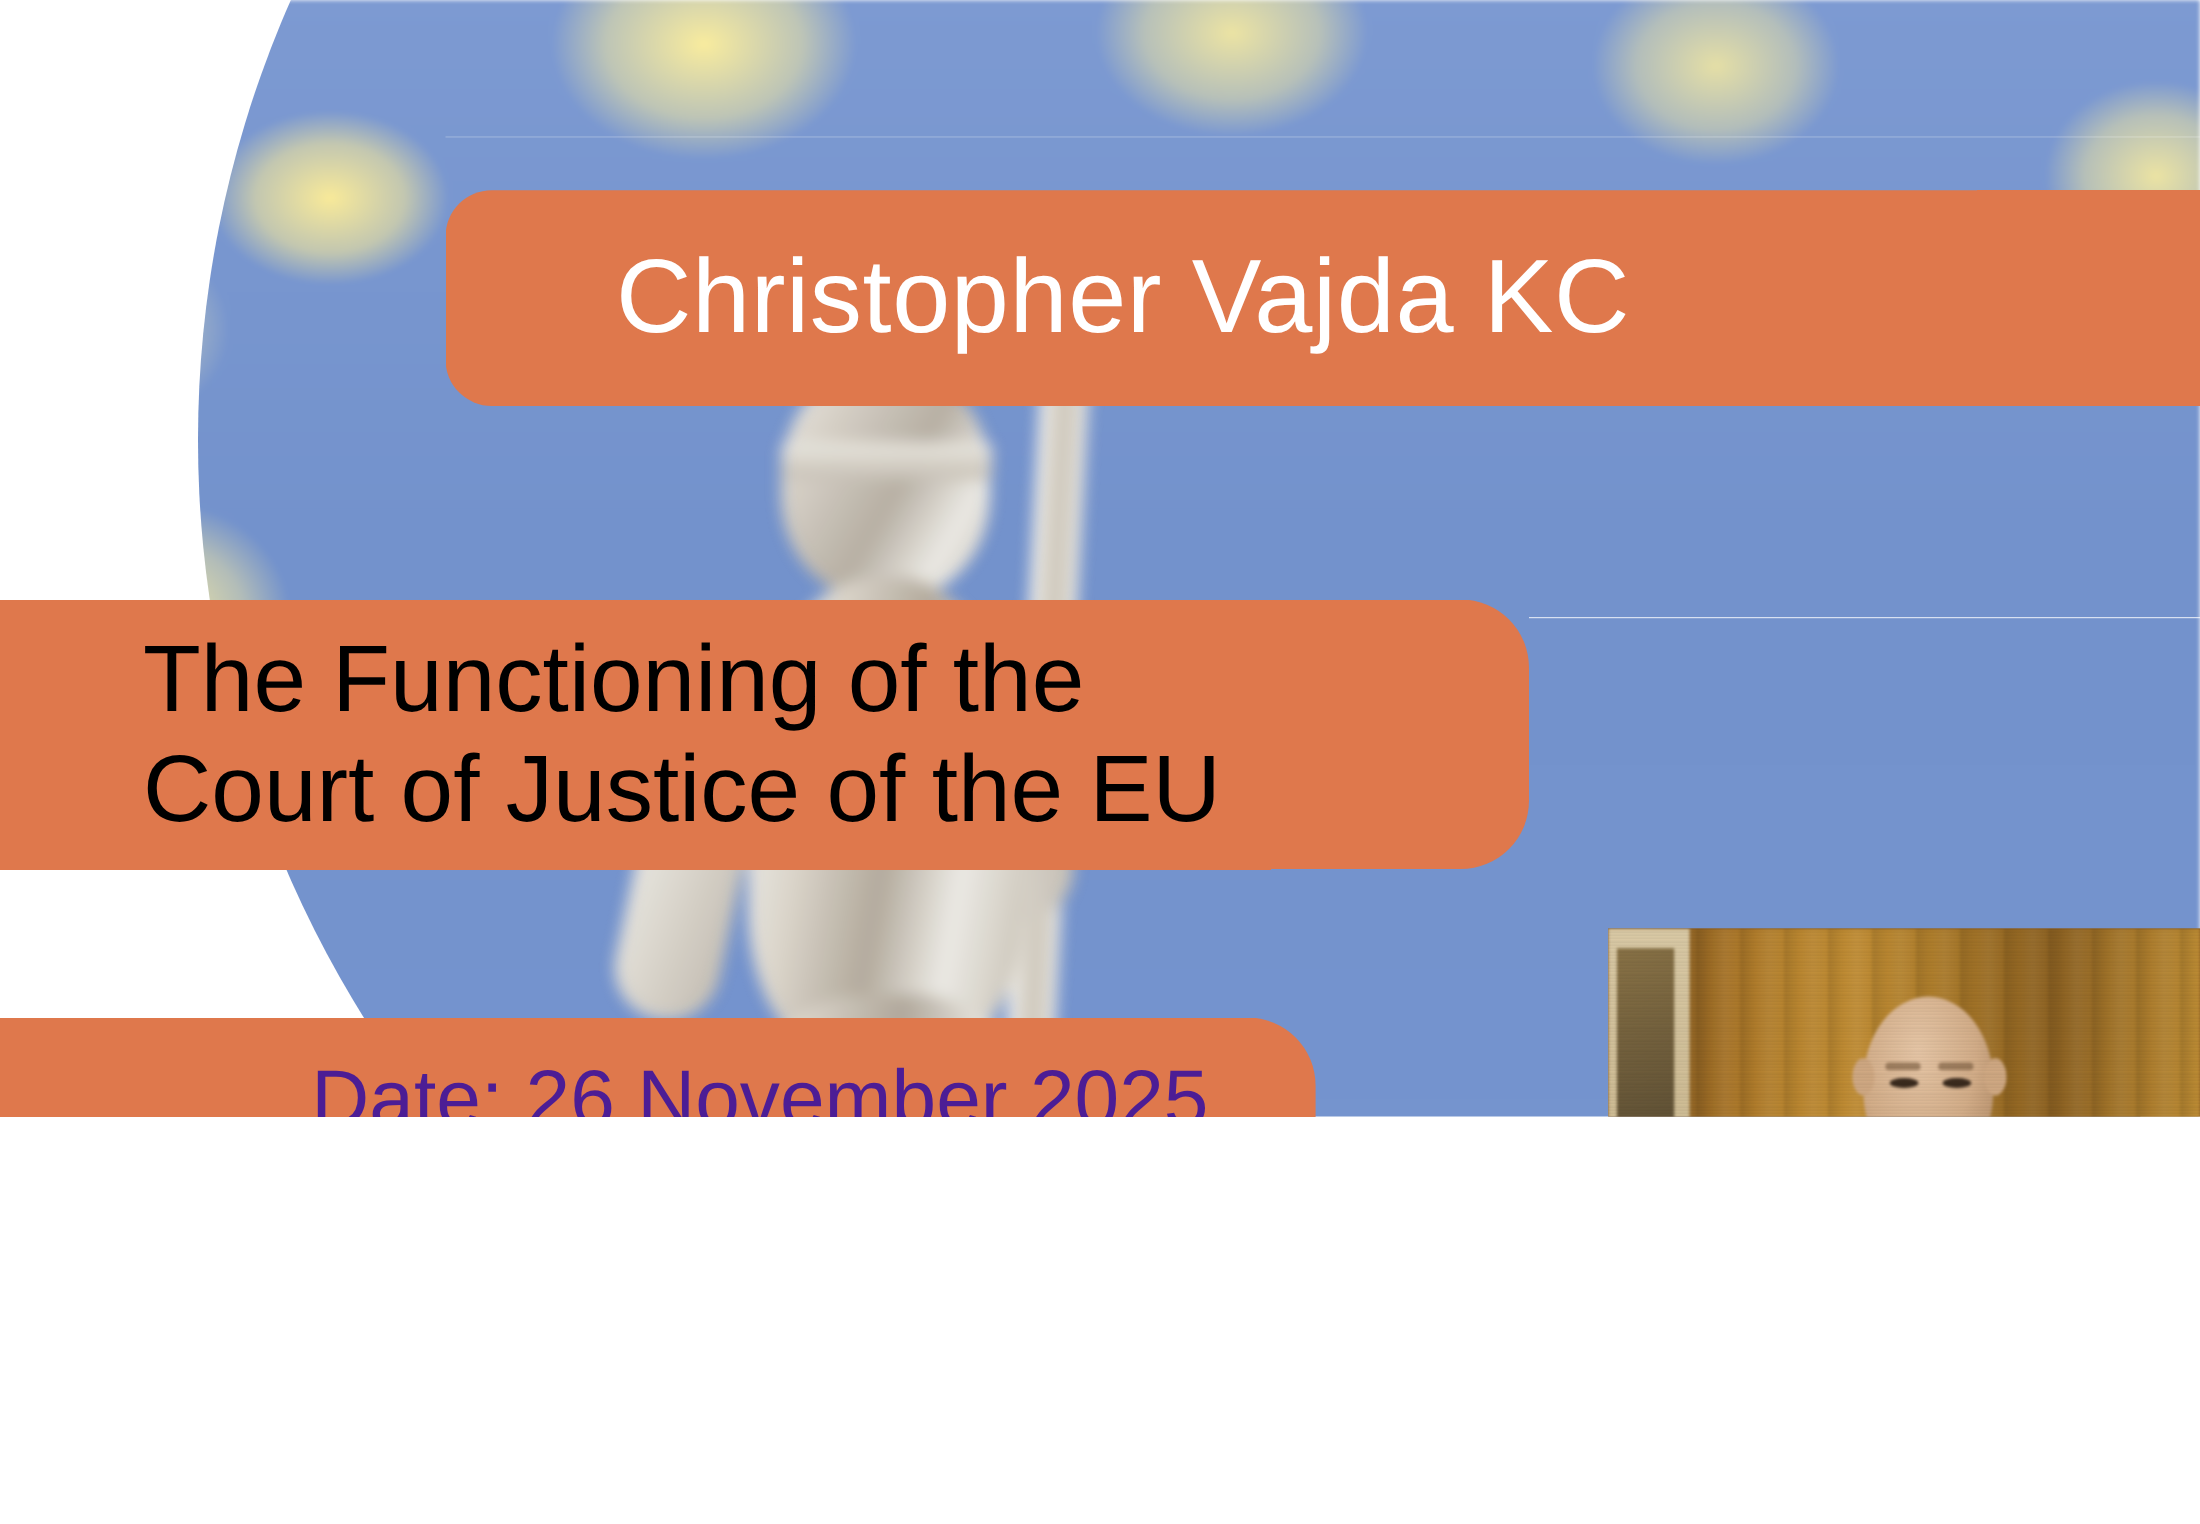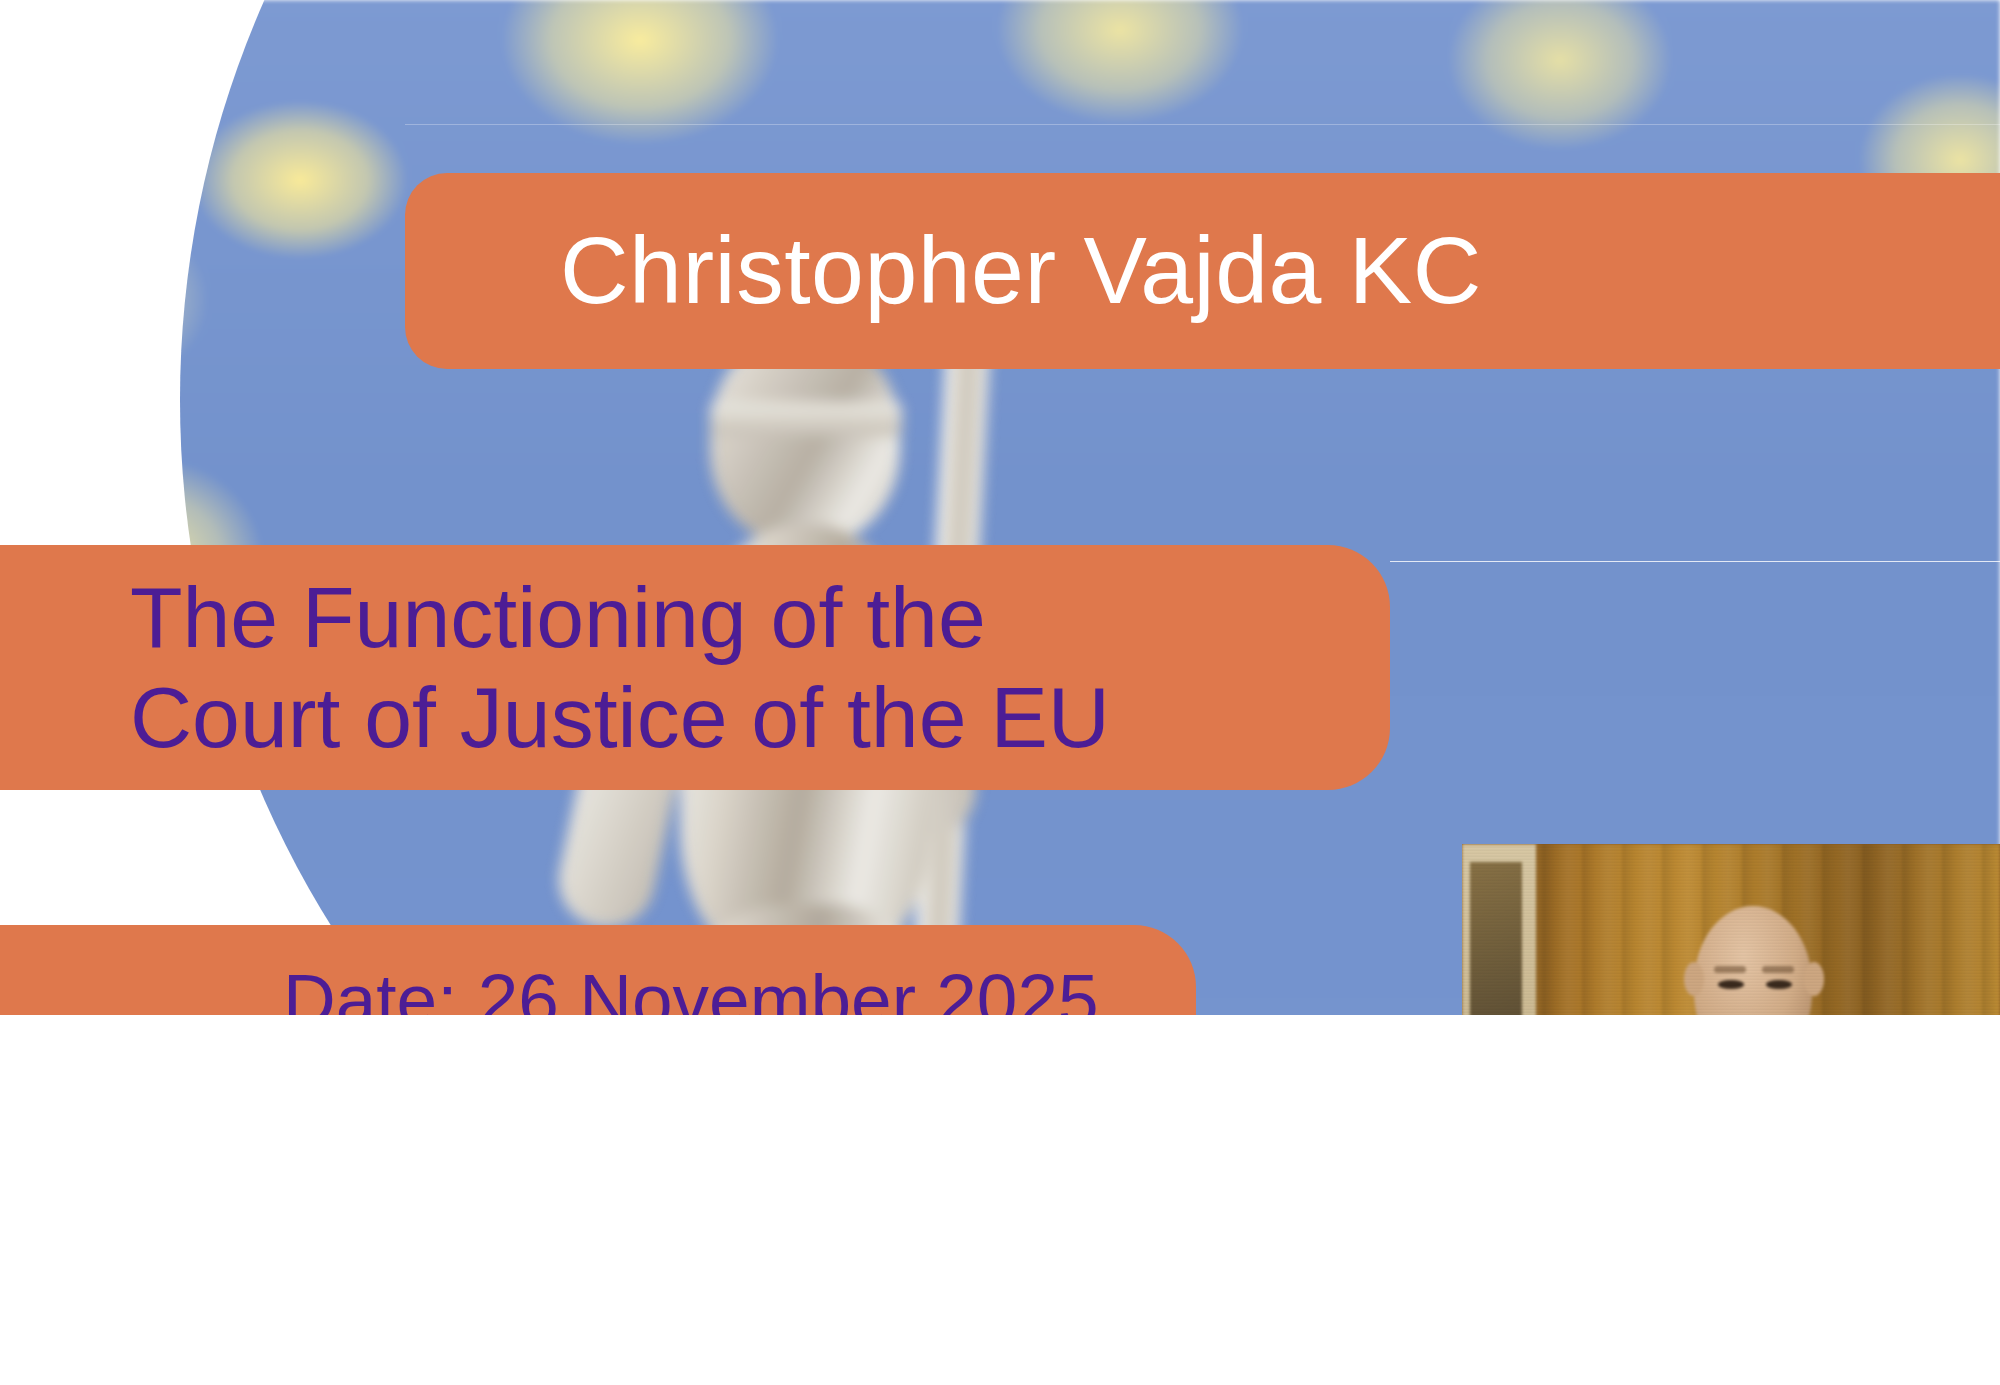--- a/index.html
+++ b/index.html
@@ -148,21 +148,21 @@
   #subtitle-banner {
     left: 0;
     top: 545px;
     width: 1390px;
     height: 245px;
     border-radius: 0 62px 62px 0;
     padding-left: 130px;
     padding-right: 40px;
   }
   #subtitle-text {
-    color: #4c1d95;
+    color: #000000;
     font-size: 86px;
     line-height: 1.16;
     font-weight: 400;
     white-space: pre-line;
   }
 
   #date-banner {
     left: 0;
     top: 925px;
     width: 1196px;

